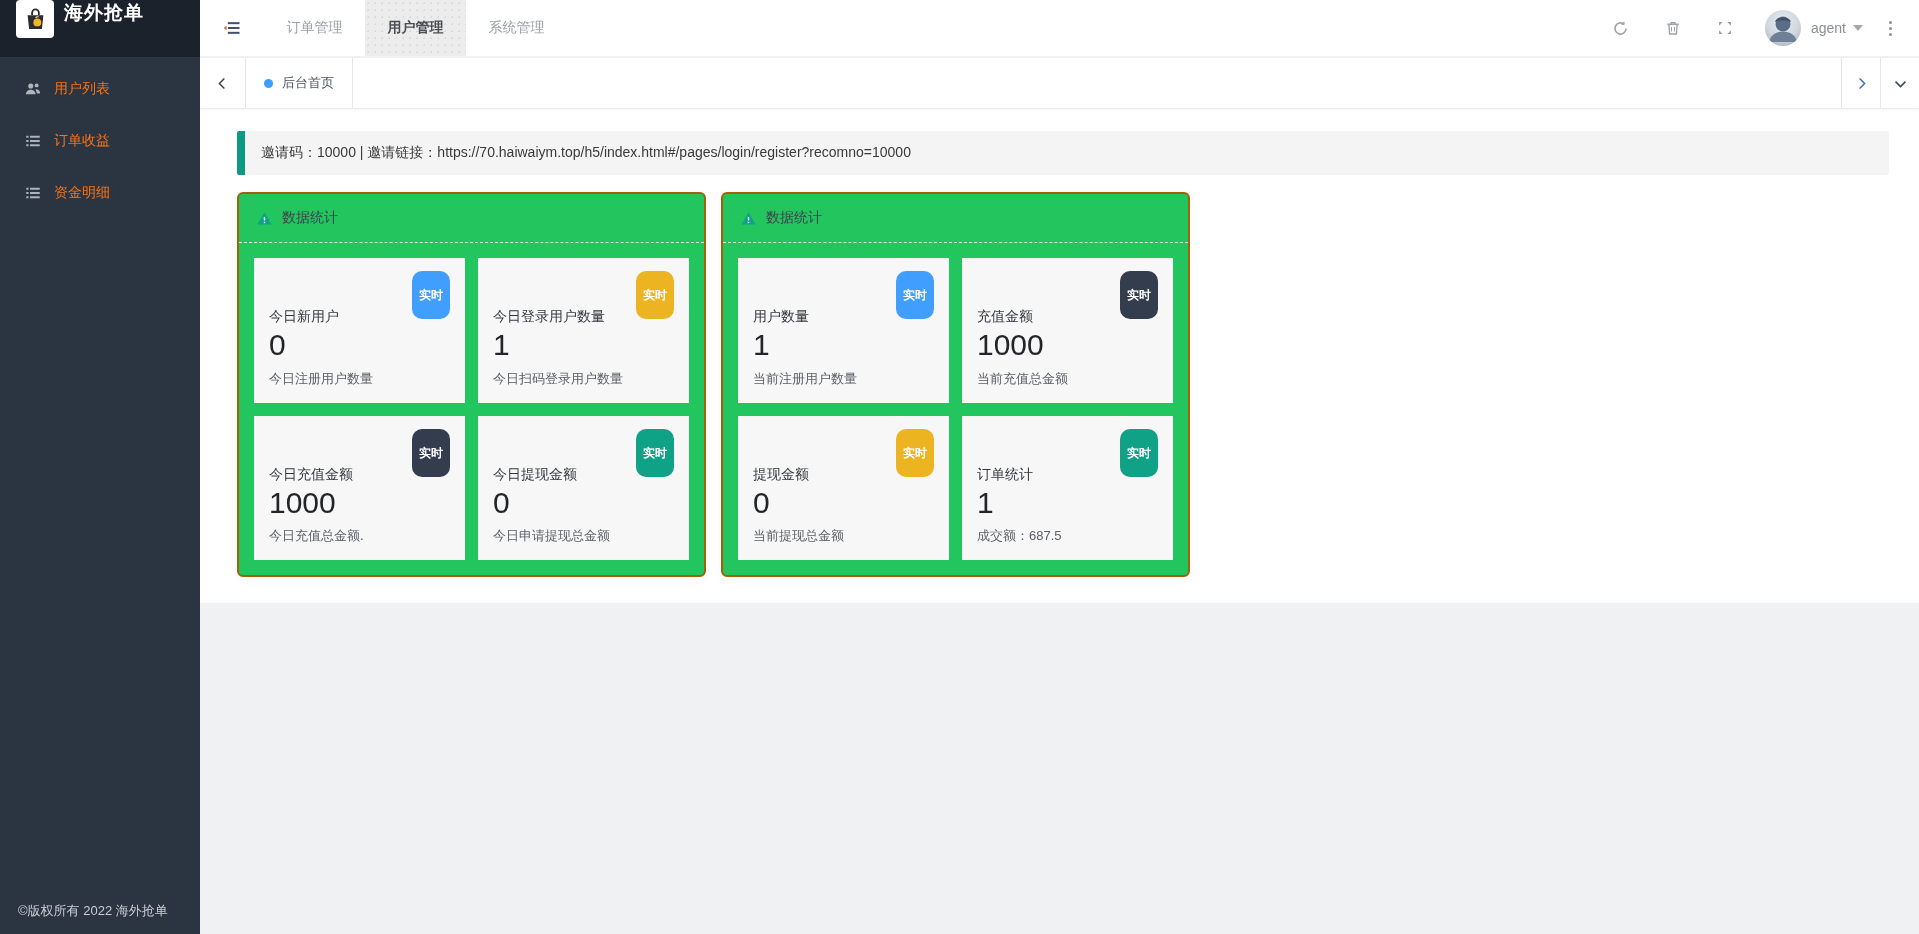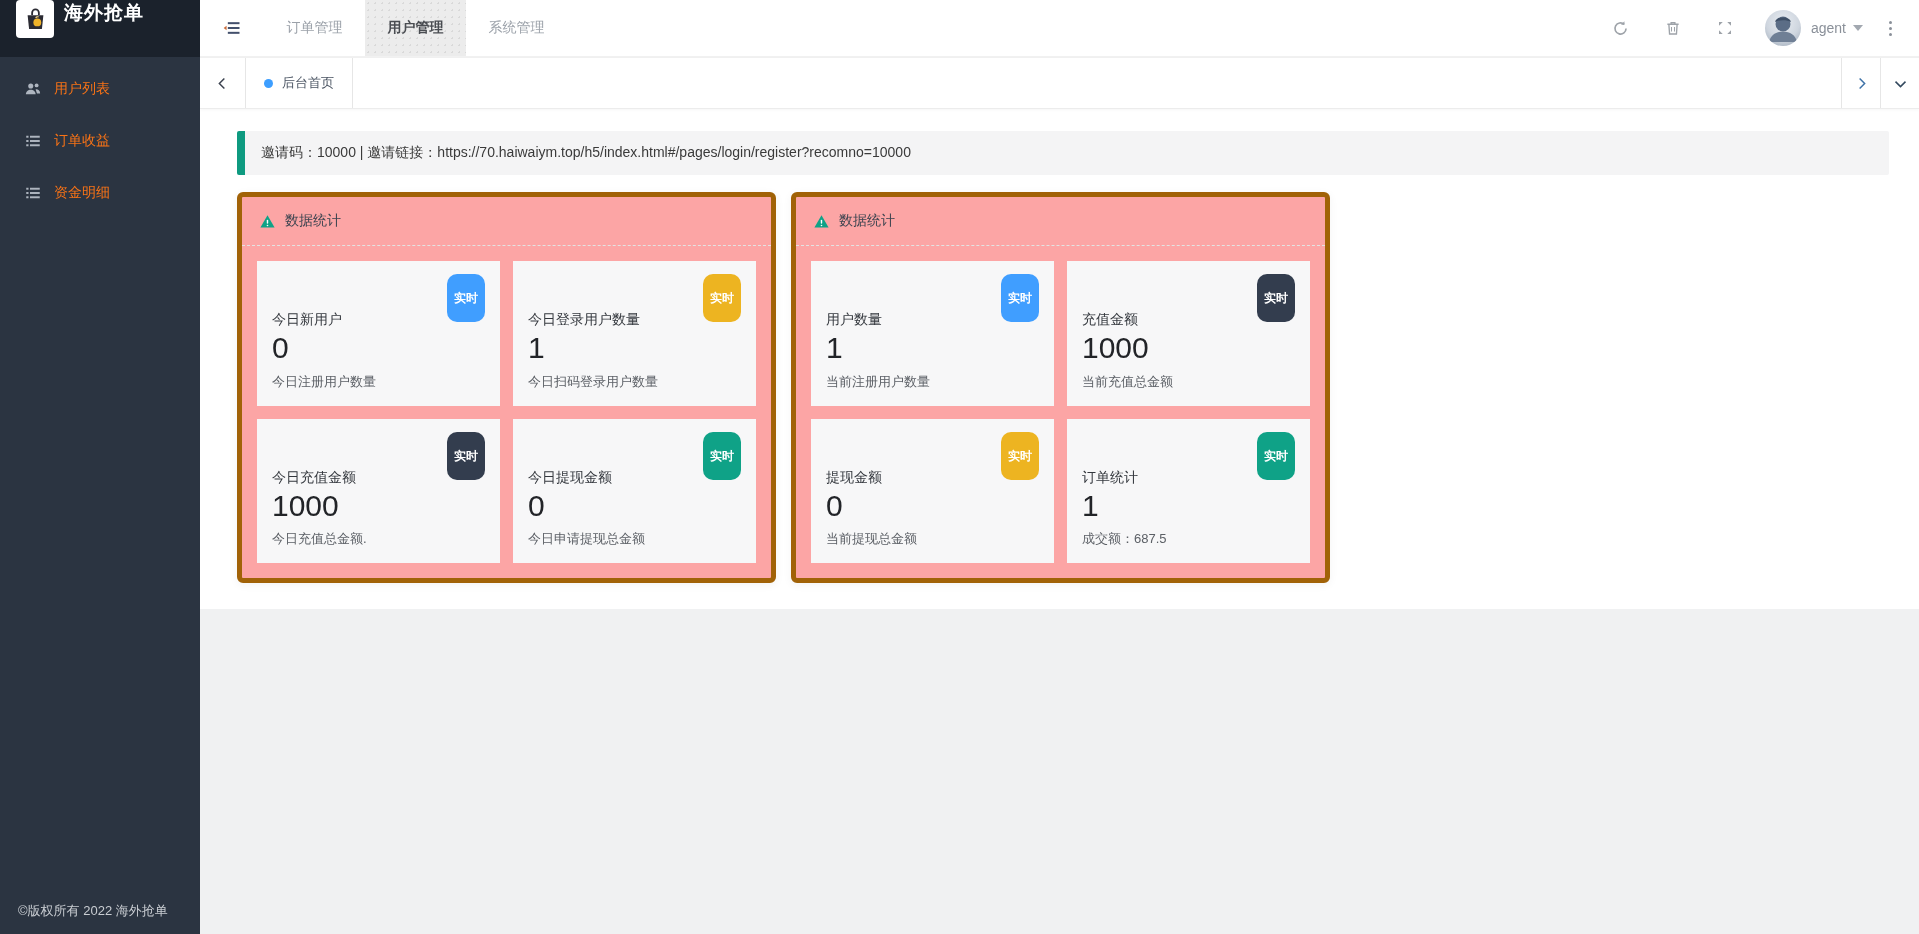--- a/index.html
+++ b/index.html
@@ -46,21 +46,21 @@
             font-size:13px; color:#4b5563; cursor:pointer; }
   .ts-dot { width:9px; height:9px; border-radius:50%; }
   .ts-spacer { flex:1; }
   .ts-rightbox { width:39px; border-left:1px solid #e6e6e6; display:flex; align-items:center; justify-content:center; cursor:pointer; }
 
   
   .main { position:absolute; left:200px; top:98px; right:0; bottom:0; background:#f0f1f2; overflow:hidden; }
   .page { background:#ffffff; padding:33px 30px 26px 37px; }
   .invite-bar { background:#f4f4f5; border-left:8px solid #0f172a; padding:13px 16px; font-size:14px; color:#3a3a3a; border-radius:2px; }
   .cards { display:flex; gap:15px; margin-top:17px; }
-  .card { width:539px; background:#fca5a5; border:5px solid #a16207; border-radius:6px;
+  .card { width:469px; background:#22c55e; border:2px solid #a16207; border-radius:6px;
           box-shadow:0 2px 10px rgba(0,0,0,0.05); }
   .card-header { display:flex; align-items:center; gap:9px; padding:15px 17px; border-bottom:1px dashed #e3e3e3;
                  font-size:14px; color:#3d4450; }
   .card-body { padding:15px; display:grid; grid-template-columns:1fr 1fr; gap:13px; }
   .tile { background:#f7f7f8; padding:13px 15px 15px; min-height:98px; }
   .tile-top { display:flex; align-items:flex-start; justify-content:space-between; }
   .tile-label { font-size:14px; color:#33373d; padding-top:2px;margin-top:35px; }
   .badge { color:#ffffff; font-size:12px; font-weight:bold; padding:17px 7px; border-radius:10px; line-height:1.2; }
   .tile-value { font-size:30px; color:#222428; line-height:1.15; margin-top:2px; }
   .tile-sub { font-size:13px; color:#5c6066; margin-top:7px; }

